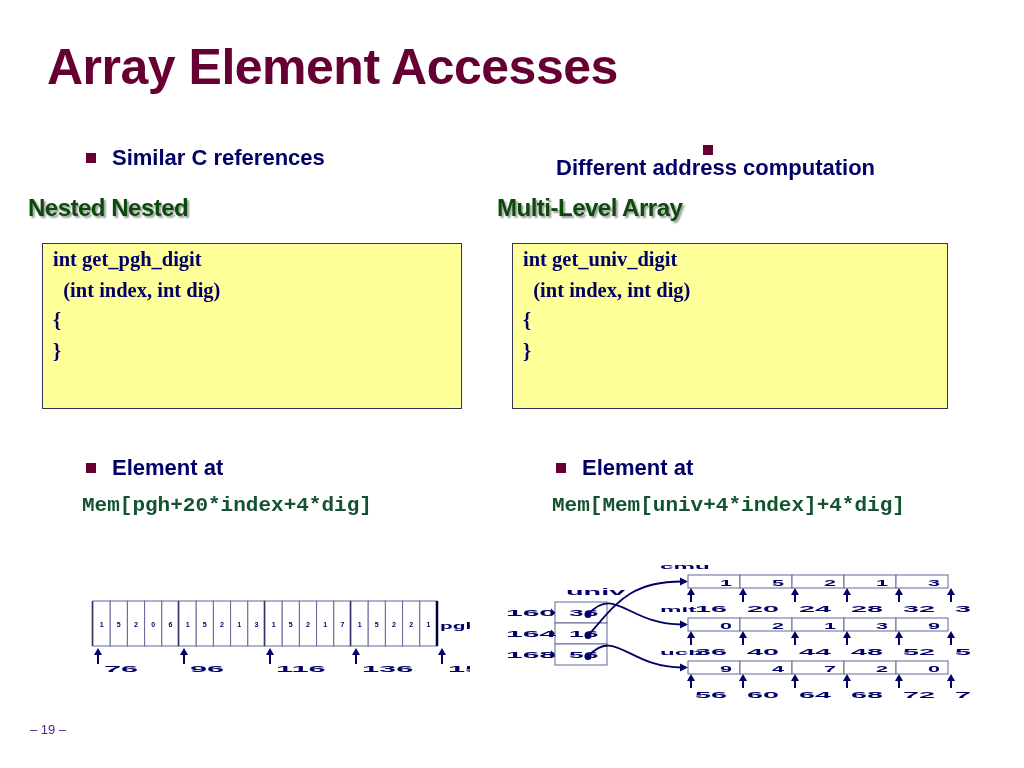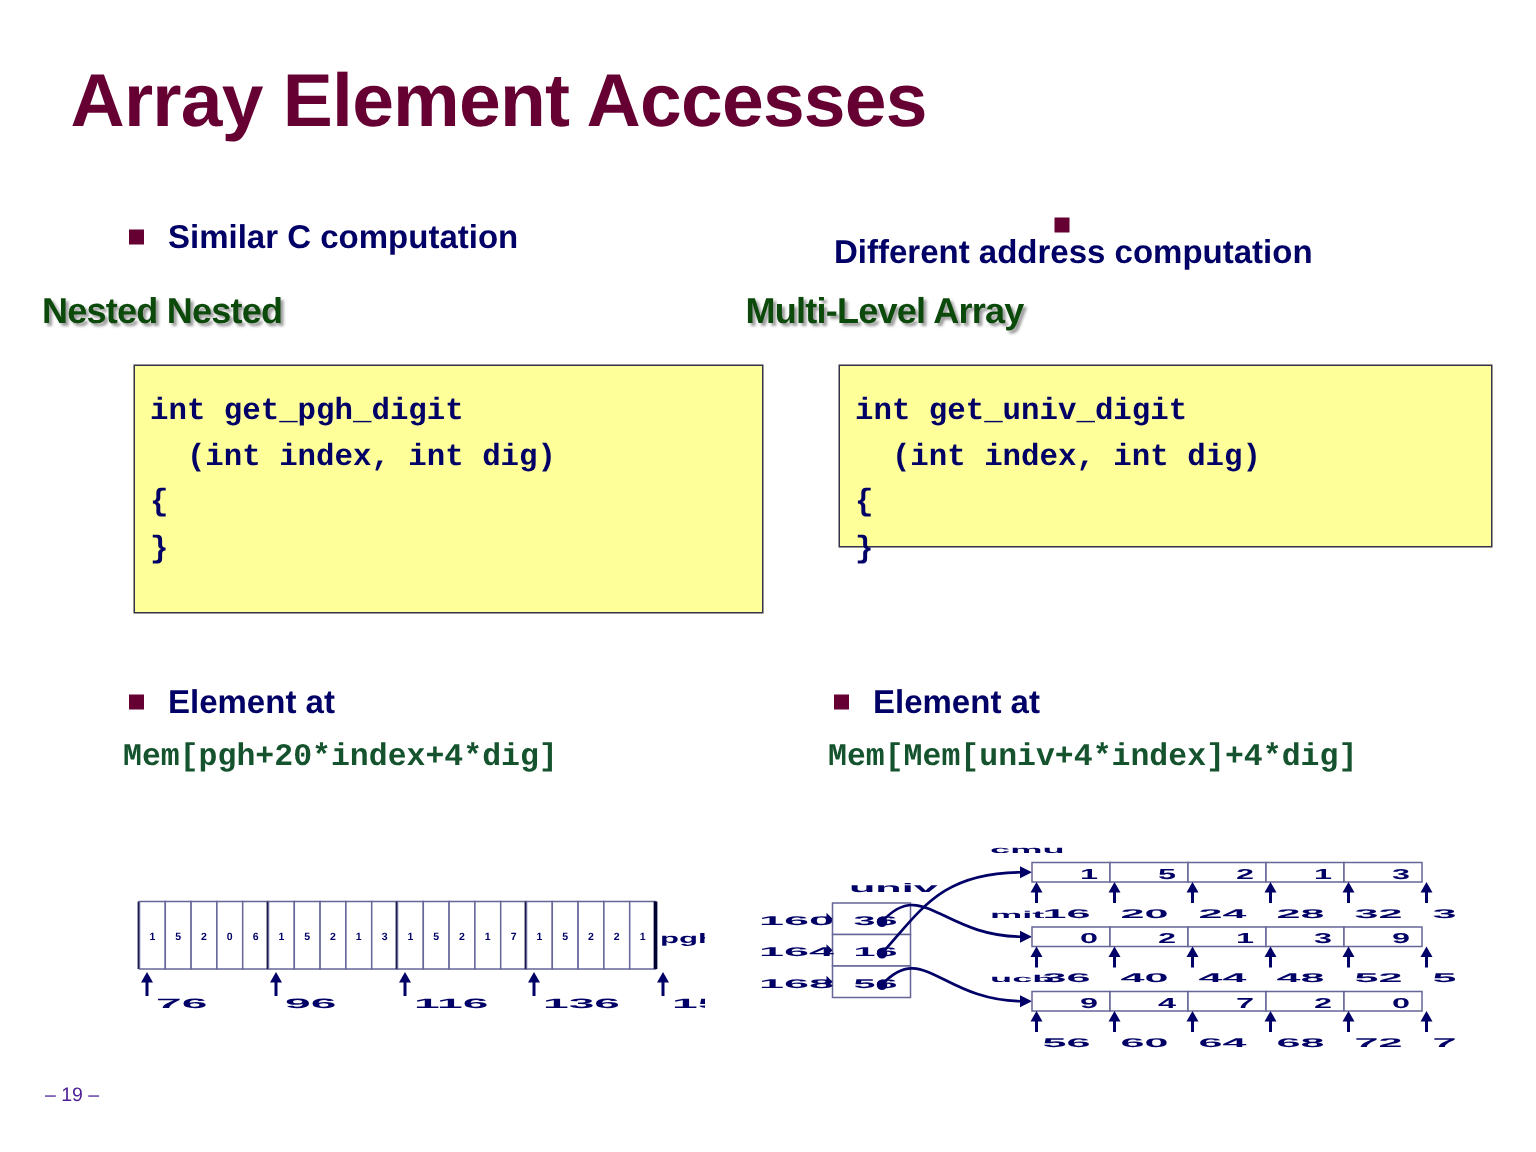--- a/index.html
+++ b/index.html
@@ -1,33 +1,33 @@
 <!DOCTYPE html>
 <html><head>
 <meta charset="utf-8">
 <style>
   html, body { margin:0; padding:0; background:#fff; }
   body { width:1024px; height:768px; position:relative; overflow:hidden; font-family:"Liberation Sans", sans-serif; }
   .title { position:absolute; left:47px; top:38px; font-size:50px; font-weight:bold; color:#660033; letter-spacing:-0.5px;text-align:center; }
   .bullet { position:absolute; font-size:22px; font-weight:bold; color:#000066; display:flex; align-items:center; }
   .bullet .sq { width:10px; height:10px; background:#660033; margin-right:16px; display:inline-block; }
   .heading { position:absolute; font-size:24px; font-weight:bold; color:#0b4a0b; text-shadow:2px 2px 2px #9a9a9a; letter-spacing:-0.5px; }
-  .code { position:absolute; background:#ffff99; border:1.5px solid #333355; font-family:Liberation Mono, monospace; font-weight:bold; font-size:20.5px; color:#000066; line-height:30.5px; padding:16px 10px; box-sizing:border-box; white-space:pre;margin-left:47px; }
+  .code { position:absolute; background:#ffff99; border:1.5px solid #333355; font-family:Liberation Serif, serif; font-weight:bold; font-size:20.5px; color:#000066; line-height:30.5px; padding:0 10px; box-sizing:border-box; white-space:pre; }
   .mono { position:absolute; font-family:"Liberation Mono", monospace; font-weight:bold; font-size:21px; color:#14532d; white-space:pre; }
   .footer { position:absolute; left:30px; top:722px; font-size:13px; color:#4c1d95; }
   svg text { font-family:"Liberation Sans", sans-serif; font-weight:bold; fill:#000066; }
 </style>
 </head>
 <body>
 
 <div class="title">Array Element Accesses</div>
 
 <div class="bullet" style="left:86px;top:145px;">
   <span class="sq"></span>
-  <span>Similar C computation</span>
+  <span>Similar C references</span>
 </div>
 <div class="heading" style="left:28px;top:194px;">Nested Nested</div>
 
 <div class="code" style="left:42px;top:243px;width:420px;height:166px;"><div>int get_pgh_digit</div><div>  (int index, int dig)</div><div>{</div><div>}</div></div>
 
 <div class="bullet" style="left:86px;top:455px;">
   <span class="sq"></span>
   <span>Element at</span>
 </div>
 <div class="mono" style="left:82px;top:494px;">Mem[pgh+20*index+4*dig]</div>
@@ -95,21 +95,21 @@
     <polygon points="358,70 366,70 362,63" fill="#000066"></polygon>
     <text x="368" y="87" font-size="14" transform="translate(368,87) scale(2.2,0.65) translate(-368,-87)">156</text>
   </svg>
 
 <div class="bullet" style="left:556px;top:145px;flex-direction:column;">
   <span class="sq"></span>
   <span>Different address computation</span>
 </div>
 <div class="heading" style="left:497px;top:194px;">Multi-Level Array</div>
 
-<div class="code" style="left:512px;top:243px;width:436px;height:122px;"><div>int get_univ_digit</div><div>  (int index, int dig)</div><div>{</div><div>}</div></div>
+<div class="code" style="left:512px;top:243px;width:436px;height:166px;"><div>int get_univ_digit</div><div>  (int index, int dig)</div><div>{</div><div>}</div></div>
 
 <div class="bullet" style="left:556px;top:455px;">
   <span class="sq"></span>
   <span>Element at</span>
 </div>
 <div class="mono" style="left:552px;top:494px;">Mem[Mem[univ+4*index]+4*dig]</div>
 
 <svg id="univ-svg" style="position:absolute;left:500px;top:555px;" width="470" height="145">
     <text x="66" y="40" font-size="12" transform="translate(66,40) scale(2.4,0.7) translate(-66,-40)">univ</text>
     <rect x="55" y="47" width="52" height="21" fill="#fff" stroke="#666699" stroke-width="1"></rect>

